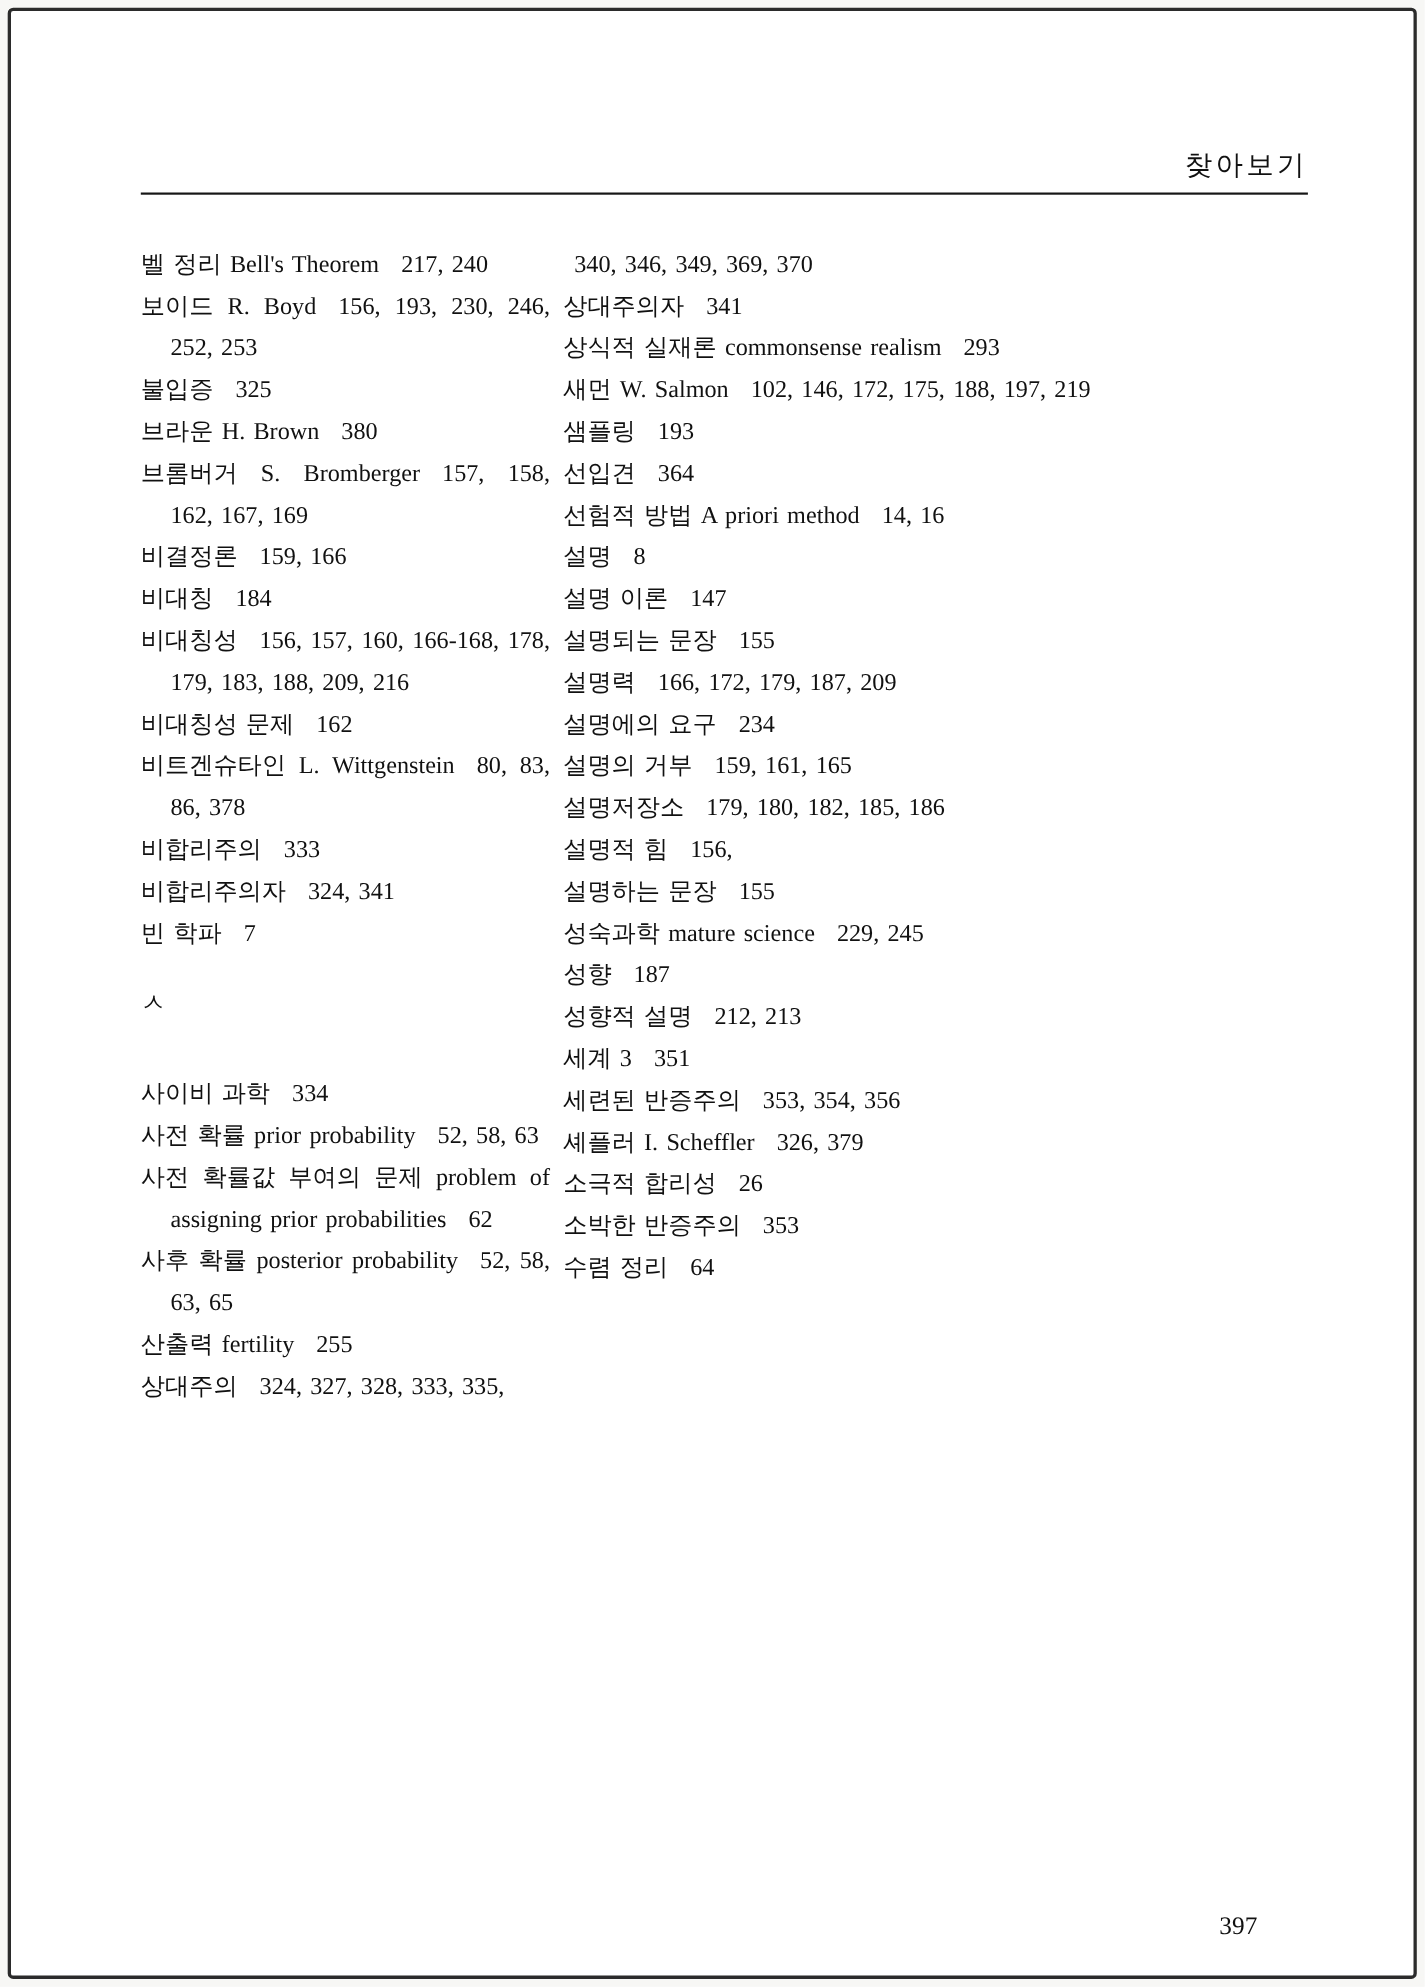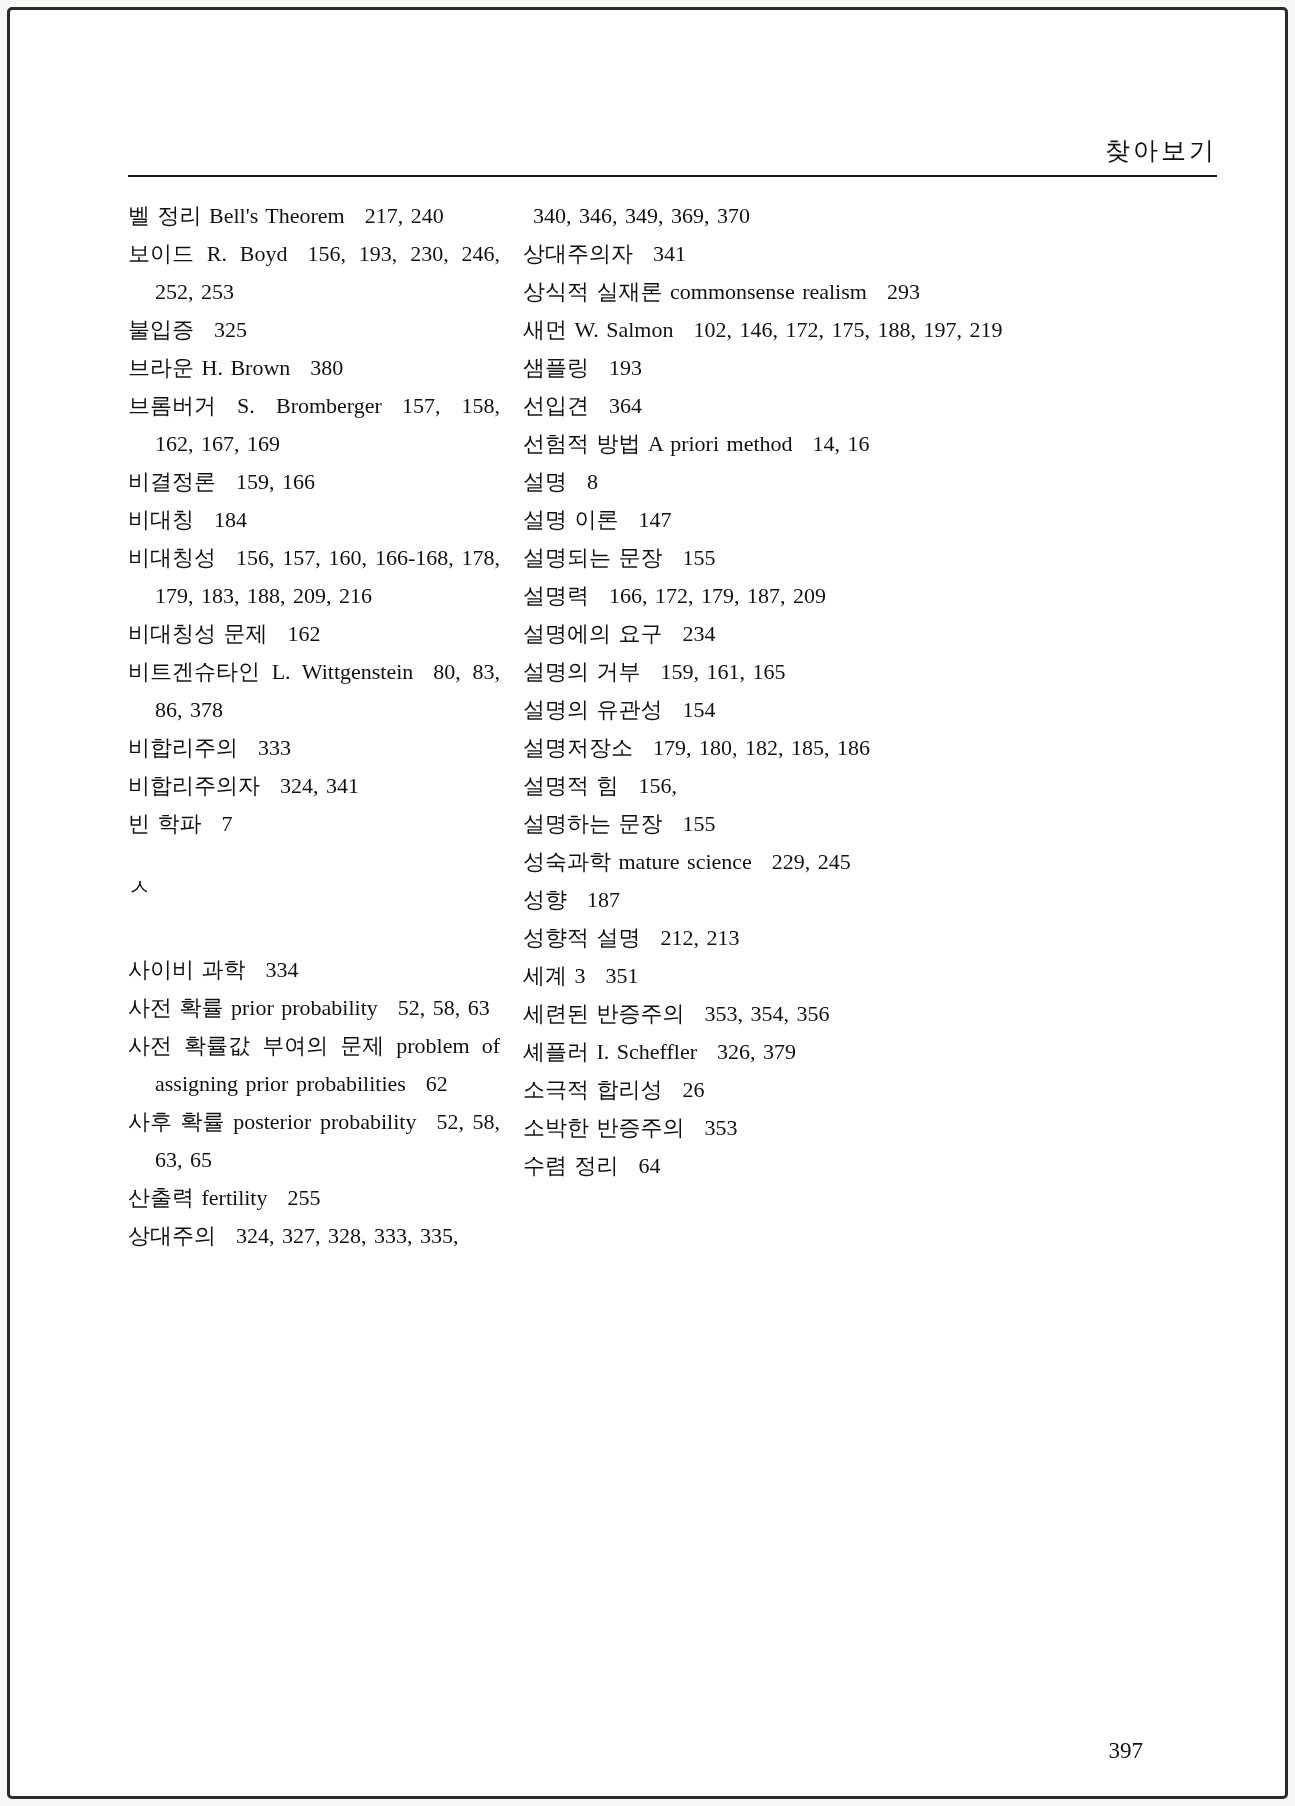--- a/index.html
+++ b/index.html
@@ -16,39 +16,39 @@
   }
   .page {
     position: absolute;
     top: 7px; left: 7px; right: 7px; bottom: 7px;
     background: #ffffff;
     border: 3px solid #2b2b2b;
     border-radius: 5px;
     color: #111111;
   }
   .inner {
-    padding: 0 68px 0 118px;
+    padding: 0 96px 0 118px;
   }
   .header {
     margin-top: 126px;
   }
   .header-title {
     text-align: right;
     font-size: 25px;
     letter-spacing: 3px;
     line-height: 30px;
   }
   .header-rule {
     border-bottom: 2px solid #161616;
     margin-top: 9px;
   }
   .columns {
     display: flex;
-    gap: 23px;
-    margin-top: 20px;
+    gap: 12px;
+    margin-top: 44px;
     font-size: 22px;
     line-height: 38px;
   }
   .col-left {
     flex: none;
     width: 372px;
   }
   .col-right {
     flex: 1;
     min-width: 0;
@@ -122,21 +122,20 @@
           <div class="entry"><span class="term">새먼 W. Salmon</span><span class="pages">102, 146, 172, 175, 188, 197, 219</span></div>
           <div class="entry"><span class="term">샘플링</span><span class="pages">193</span></div>
           <div class="entry"><span class="term">선입견</span><span class="pages">364</span></div>
           <div class="entry"><span class="term">선험적 방법 A priori method</span><span class="pages">14, 16</span></div>
           <div class="entry"><span class="term">설명</span><span class="pages">8</span></div>
           <div class="entry"><span class="term">설명 이론</span><span class="pages">147</span></div>
           <div class="entry"><span class="term">설명되는 문장</span><span class="pages">155</span></div>
           <div class="entry"><span class="term">설명력</span><span class="pages">166, 172, 179, 187, 209</span></div>
           <div class="entry"><span class="term">설명에의 요구</span><span class="pages">234</span></div>
           <div class="entry"><span class="term">설명의 거부</span><span class="pages">159, 161, 165</span></div>
-          <div class="entry"><span class="term">설명의 유관성</span><span class="pages">154</span></div>
           <div class="entry"><span class="term">설명저장소</span><span class="pages">179, 180, 182, 185, 186</span></div>
           <div class="entry"><span class="term">설명적 힘</span><span class="pages">156,</span></div>
           <div class="entry"><span class="term">설명하는 문장</span><span class="pages">155</span></div>
           <div class="entry"><span class="term">성숙과학 mature science</span><span class="pages">229, 245</span></div>
           <div class="entry"><span class="term">성향</span><span class="pages">187</span></div>
           <div class="entry"><span class="term">성향적 설명</span><span class="pages">212, 213</span></div>
           <div class="entry"><span class="term">세계 3</span><span class="pages">351</span></div>
           <div class="entry"><span class="term">세련된 반증주의</span><span class="pages">353, 354, 356</span></div>
           <div class="entry"><span class="term">셰플러 I. Scheffler</span><span class="pages">326, 379</span></div>
           <div class="entry"><span class="term">소극적 합리성</span><span class="pages">26</span></div>

